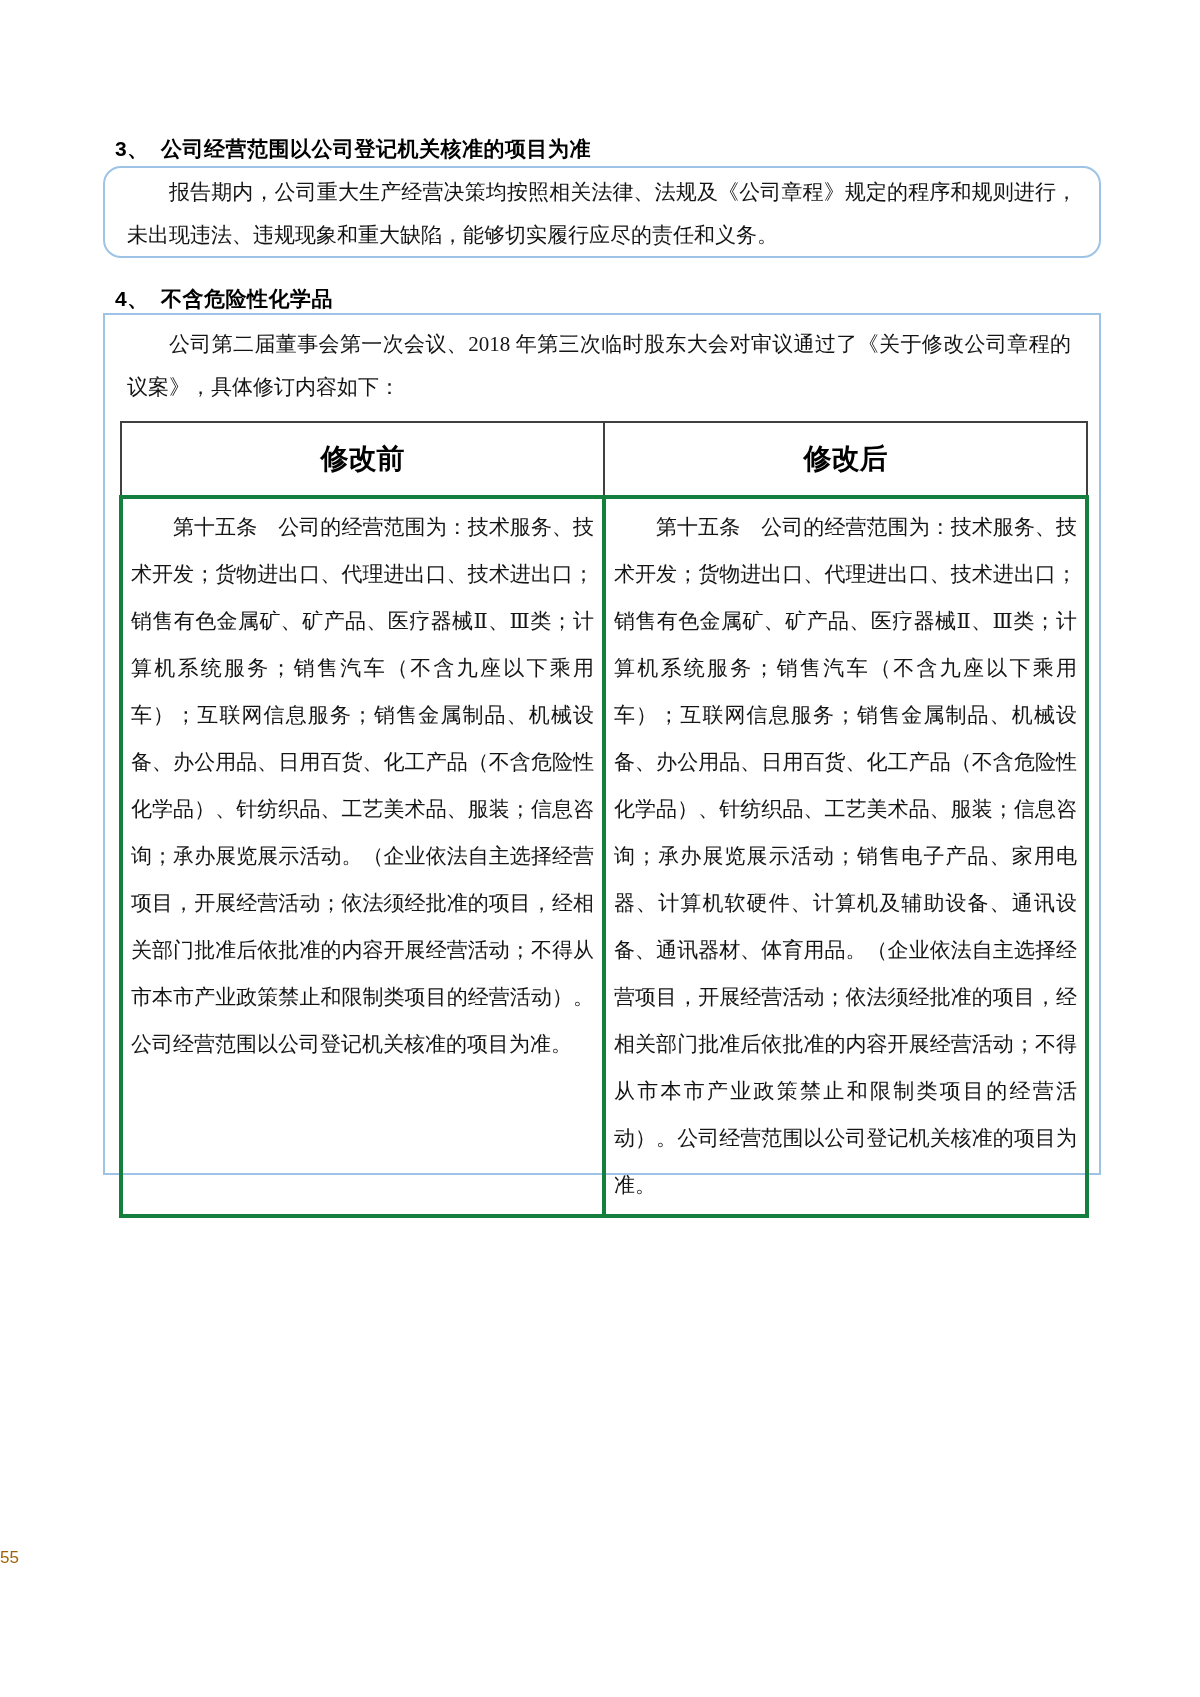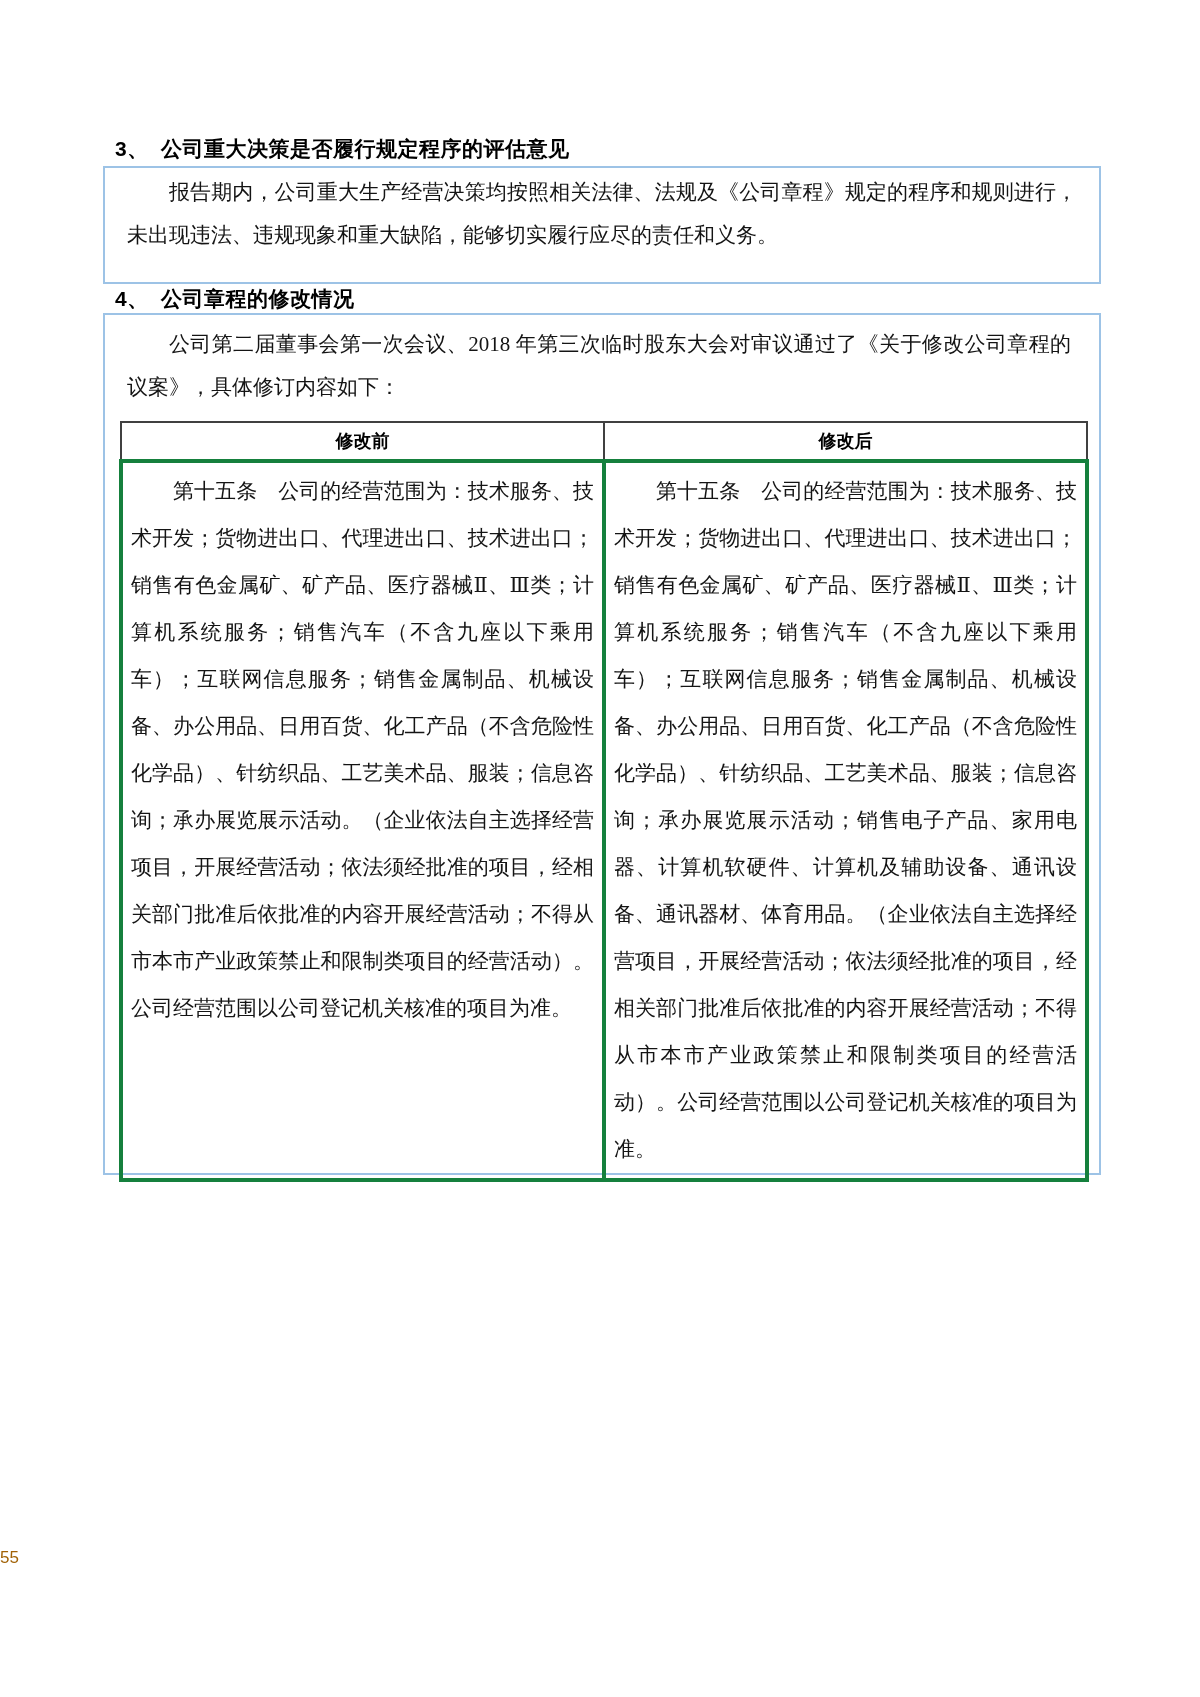--- a/index.html
+++ b/index.html
@@ -32,21 +32,21 @@
 
   
   .bluebox {
     position: absolute;
     left: 103px;
     width: 998px;
     box-sizing: border-box;
     border: 2px solid #9DC3E6;
     background: #ffffff;
   }
-  .box-1 { top: 166px; height: 118px; padding: 3px 22px 0 22px; }
+  .box-1 { top: 166px; height: 92px; padding: 3px 22px 0 22px; border-radius: 18px; }
   .box-2 { top: 313px; height: 862px; padding: 6px 12px 0 14px; }
 
   .para {
     margin: 0;
     font-size: 21px;
     line-height: 43px;
     text-align: justify;
     text-indent: 2em;
     color: #141414;
   }
@@ -57,25 +57,25 @@
     margin: 12px 0 0 0;
     width: 970px;
     border-collapse: collapse;
     table-layout: fixed;
   }
   table.amend-table th {
     border: 2px solid #404040;
     height: 36px;
     font-family: "Liberation Sans", "DejaVu Sans", sans-serif;
     font-weight: 700;
-    font-size: 18px;
+    font-size: 28px;
     text-align: center;
     vertical-align: middle;
     color: #000000;
-    padding: 0;
+    padding: 17px;
   }
   table.amend-table td {
     border: 4px solid #15803d;
     width: 50%;
     height: 710px;
     vertical-align: top;
     padding: 5px 8px 0 8px;
   }
   .cellp {
     margin: 0;
@@ -98,30 +98,30 @@
     color: #a16207;
   }
 </style>
 </head>
 <body>
 
 <div class="page">
 
   <div class="heading heading-3">
     <span class="h-num">3、</span>
-    <span class="h-title">公司重大决策是否履行规定程序的评估意见</span>
+    <span class="h-title">公司经营范围以公司登记机关核准的项目为准</span>
   </div>
 
   <div class="bluebox box-1">
     <p class="para">报告期内，公司重大生产经营决策均按照相关法律、法规及《公司章程》规定的程序和规则进行，未出现违法、违规现象和重大缺陷，能够切实履行应尽的责任和义务。</p>
   </div>
 
   <div class="heading heading-4">
     <span class="h-num">4、</span>
-    <span class="h-title">公司章程的修改情况</span>
+    <span class="h-title">不含危险性化学品</span>
   </div>
 
   <div class="bluebox box-2">
     <p class="para intro">公司第二届董事会第一次会议、2018 年第三次临时股东大会对审议通过了《关于修改公司章程的议案》，具体修订内容如下：</p>
 
     <table class="amend-table">
       <thead>
         <tr>
           <th>修改前</th>
           <th>修改后</th>

